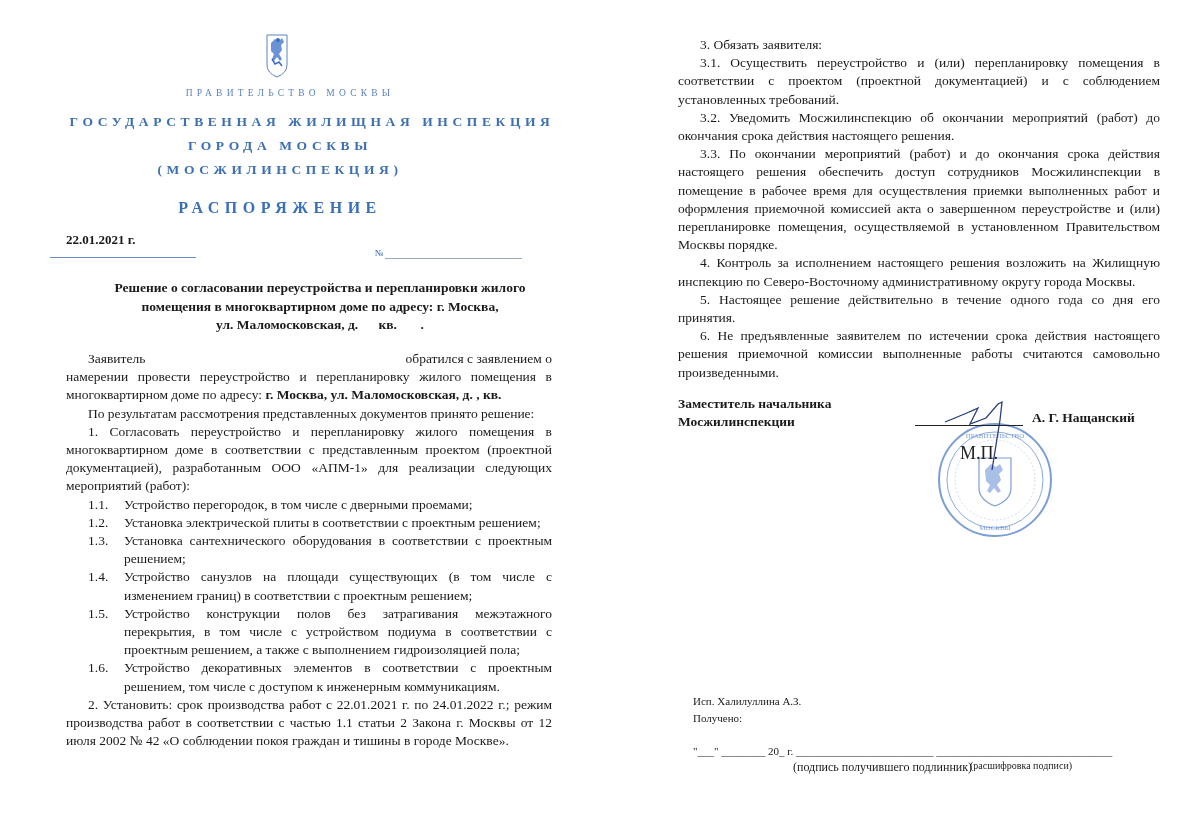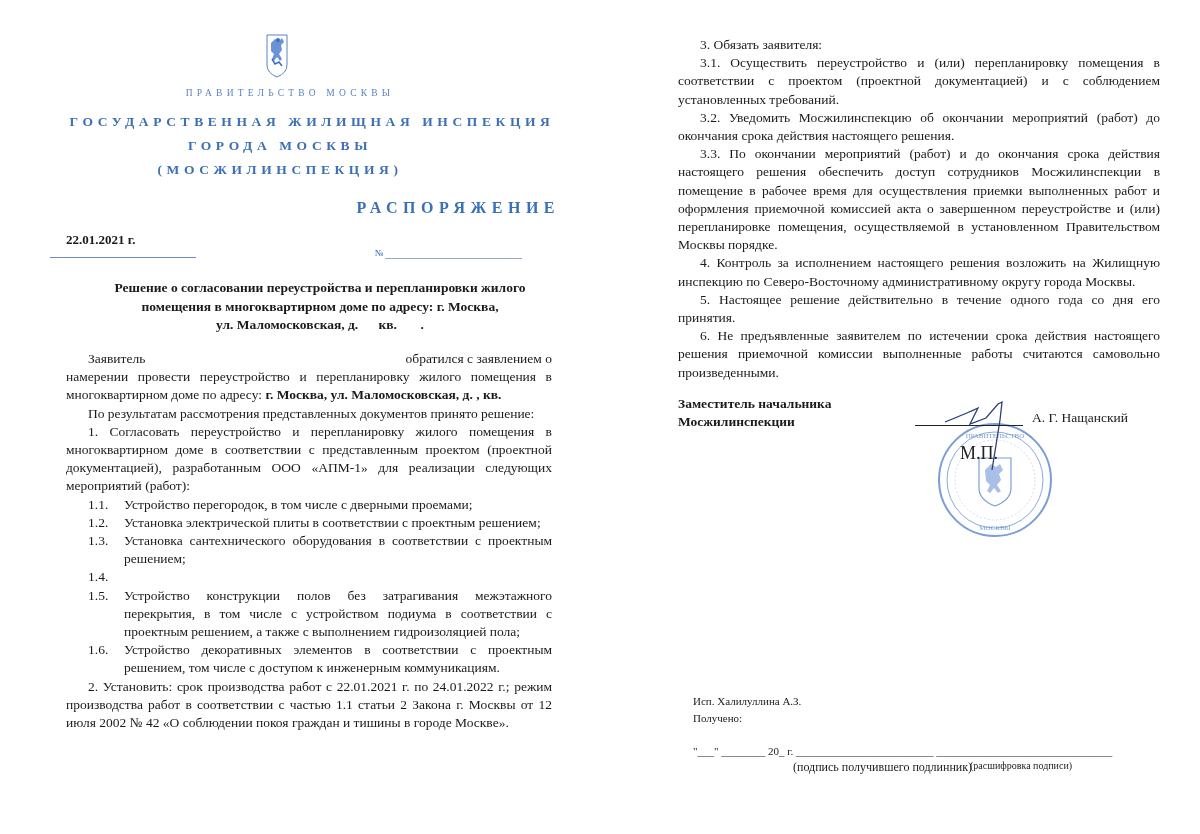--- a/index.html
+++ b/index.html
@@ -11,21 +11,21 @@
 
     
     .emblem { position: absolute; left: 265px; top: 29px; width: 24px; height: 54px; }
     .gov-line { position: absolute; left: 0; width: 560px; text-align: center; color: #3d6fb5;
       font-family: "Liberation Serif", serif; }
     .gov-small { top: 88px; font-size: 9.5px; letter-spacing: 4.2px; left: 10px; color: #5b82c0; }
     .gov-big { font-weight: bold; font-size: 13.5px; letter-spacing: 4.6px; }
     .gov-1 { top: 114px; left: 0; margin-left: 32px; }
     .gov-2 { top: 138px; left: 0; }
     .gov-3 { top: 162px; left: 0; }
-    .order-title { position: absolute; top: 199px; left: 0; width: 560px; text-align: right;
+    .order-title { position: absolute; top: 199px; left: 0; width: 560px; text-align: center;
       color: #3a70b8; font-weight: bold; font-size: 16px; letter-spacing: 5.5px; }
 
     .date { position: absolute; left: 66px; top: 232px; font-weight: bold; font-size: 13px; }
     .date-line { position: absolute; left: 50px; top: 257px; width: 146px; border-top: 1px solid #6a8cc4; }
     .num-label { position: absolute; left: 375px; top: 248px; font-size: 9px; color: #3d6fb5; }
     .num-line { position: absolute; left: 385px; top: 258px; width: 137px; border-top: 1px solid #9aa9c4; }
 
     .subject { position: absolute; left: 60px; top: 279px; width: 520px; text-align: center;
       font-weight: bold; font-size: 13.5px; line-height: 18.5px; }
 
@@ -35,21 +35,21 @@
     .p { margin: 0; }
     .ind { text-indent: 22px; }
     .item { display: flex; padding-left: 22px; }
     .item .n { width: 36px; flex: 0 0 36px; }
     .item .t { flex: 1; text-align: justify; }
     b.em { font-weight: bold; }
 
     
     .sig-title { position: absolute; left: 678px; top: 395px; font-weight: bold; font-size: 13.5px; line-height: 18px; }
     .sig-line { position: absolute; left: 915px; top: 425px; width: 108px; border-top: 1px solid #222; }
-    .sig-name { position: absolute; left: 1032px; top: 410px; font-weight: normal; font-size: 13.5px; }
+    .sig-name { position: absolute; left: 1032px; top: 410px; font-weight: bold; font-size: 13.5px; }
     .stamp { position: absolute; left: 935px; top: 420px; width: 120px; height: 120px; }
     .mp { position: absolute; left: 960px; top: 443px; font-size: 18px; color: #222; }
     .signature { position: absolute; left: 940px; top: 400px; width: 90px; height: 80px; }
 
     .exec { position: absolute; left: 693px; top: 693px; font-size: 11px; line-height: 17px; }
     .receipt { position: absolute; left: 693px; top: 745px; font-size: 11px; white-space: pre; }
     .caption1 { position: absolute; left: 793px; top: 760px; font-size: 12px; }
     .caption2 { position: absolute; left: 970px; top: 760px; font-size: 10px; }
   </style>
 </head>
@@ -96,20 +96,21 @@
     <div class="item">
         <span class="n">1.2.</span>
         <span class="t">Установка электрической плиты в соответствии с проектным решением;</span>
       </div>
     <div class="item">
         <span class="n">1.3.</span>
         <span class="t">Установка сантехнического оборудования в соответствии с проектным решением;</span>
       </div>
     <div class="item">
         <span class="n">1.4.</span>
+        <span class="t">Устройство санузлов на площади существующих (в том числе с изменением границ) в соответствии с проектным решением;</span>
       </div>
     <div class="item">
         <span class="n">1.5.</span>
         <span class="t">Устройство конструкции полов без затрагивания межэтажного перекрытия, в том числе с устройством подиума в соответствии с проектным решением, а также с выполнением гидроизоляцией пола;</span>
       </div>
     <div class="item">
         <span class="n">1.6.</span>
         <span class="t">Устройство декоративных элементов в соответствии с проектным решением, том числе с доступом к инженерным коммуникациям.</span>
       </div>
 

